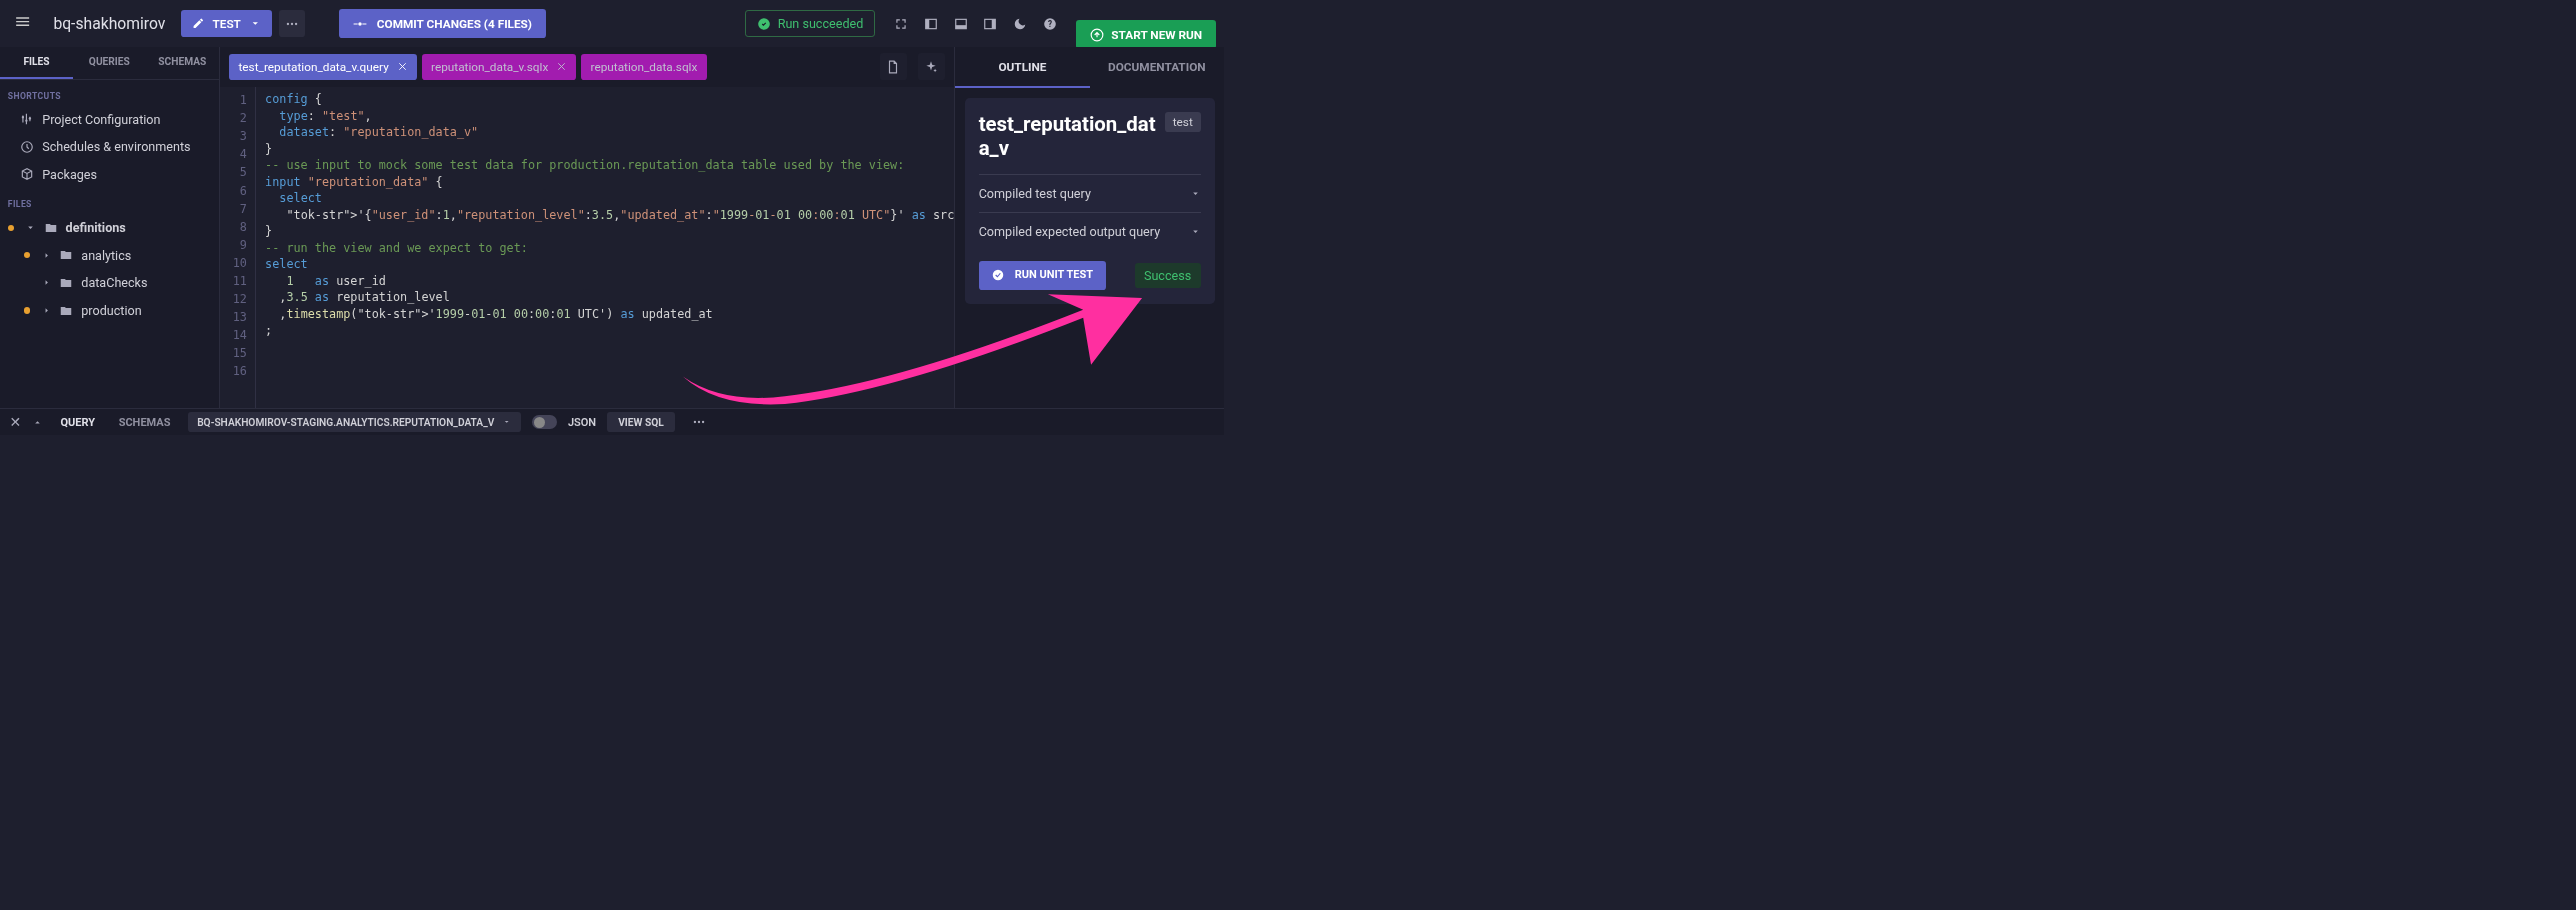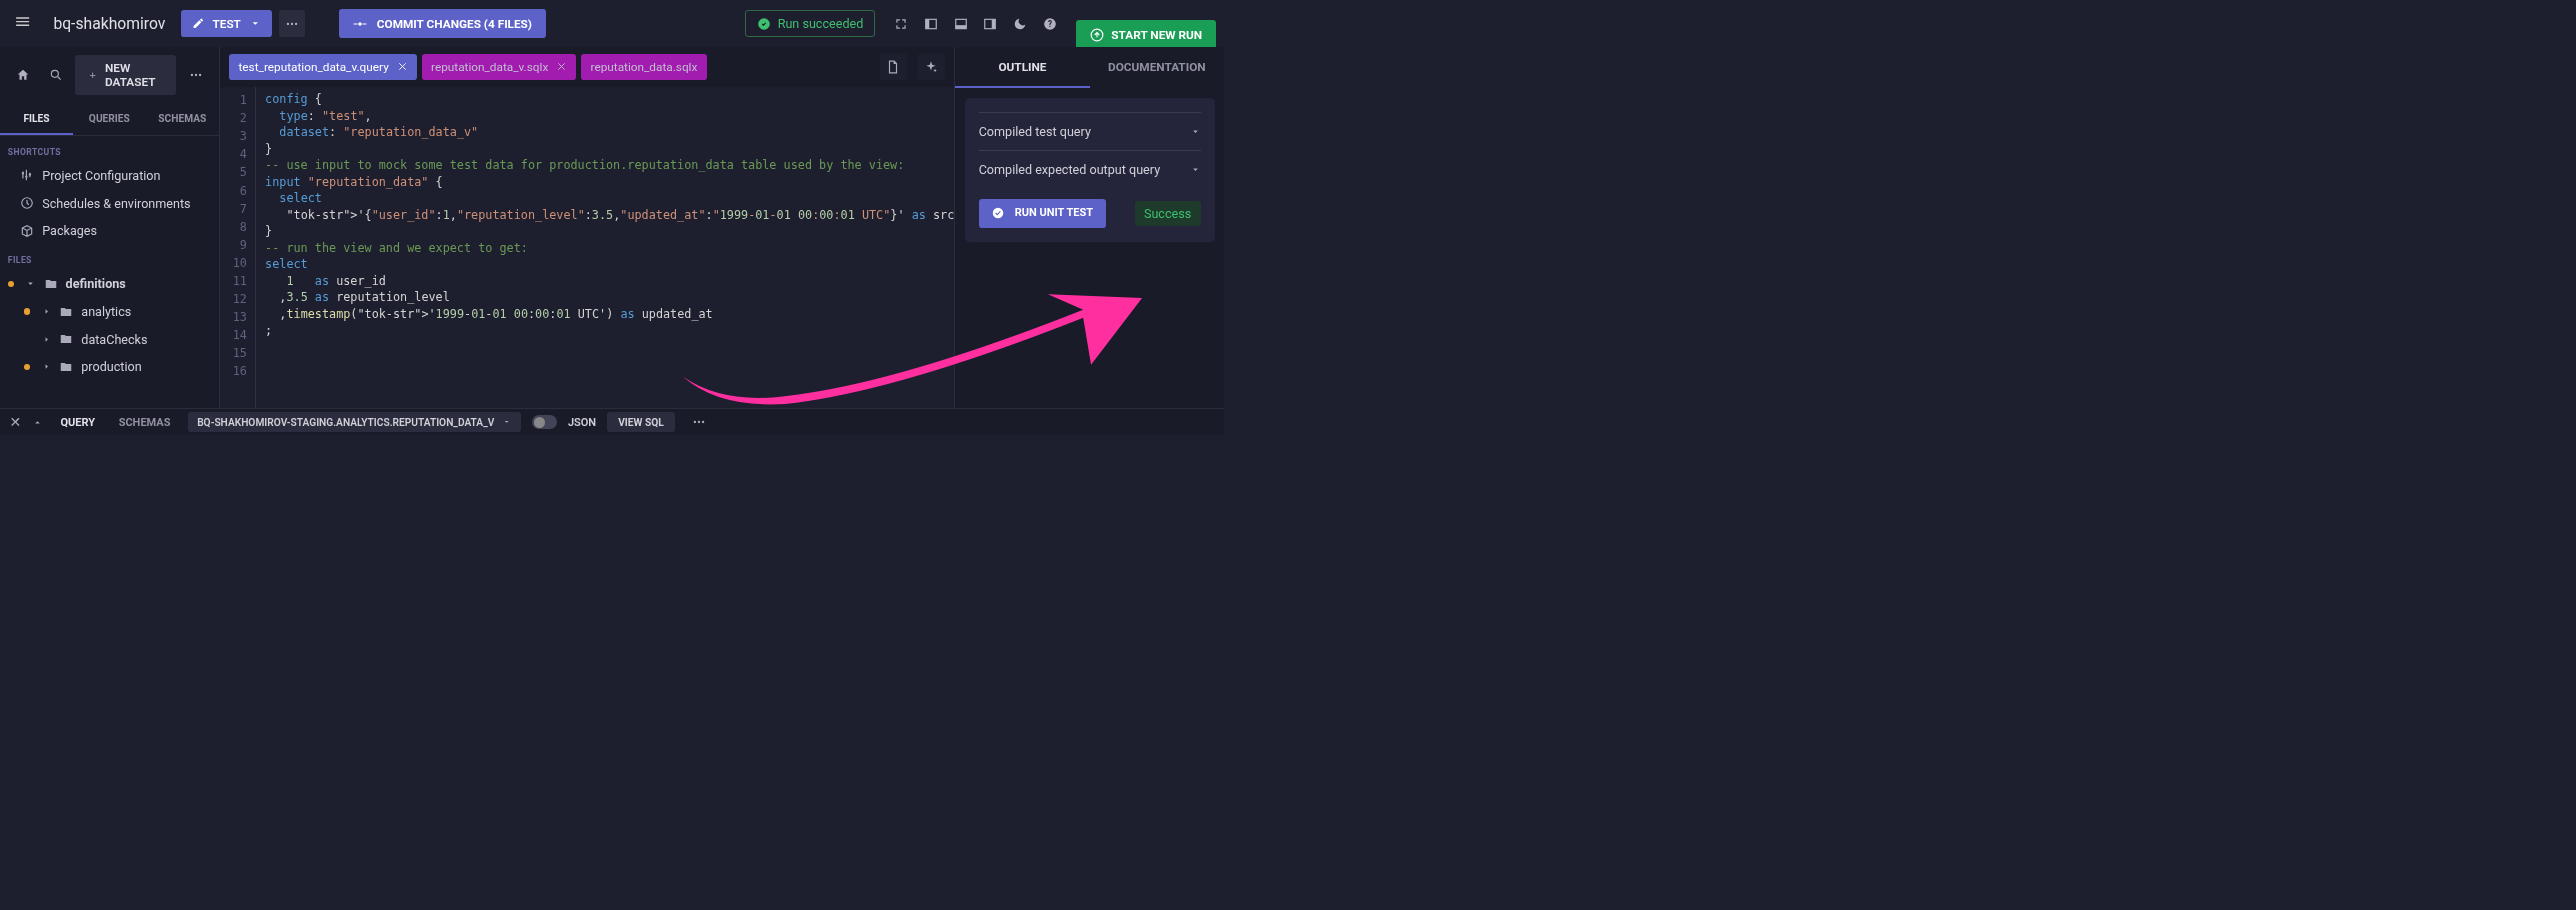--- a/index.html
+++ b/index.html
@@ -284,46 +284,20 @@
         <circle cx="12" cy="12" r="10" fill="none" stroke="#fff" stroke-width="2"></circle>
         <path d="M12 16V8M8 12l4-4 4 4" fill="none" stroke="#fff" stroke-width="2"></path>
       </svg>
     <span>START NEW RUN</span>
   </div>
 </div>
 
 <div class="main">
 
   <div class="sidebar">
-    <div class="sidebar-top">
-      <div class="icon-btn bare">
-          <svg viewBox="0 0 24 24">
-            <path d="M12 3l9 8h-3v9h-4v-6h-4v6H6v-9H3z"></path>
-          </svg>
-        </div>
-      <div class="icon-btn bare">
-          <svg viewBox="0 0 24 24">
-            <circle cx="10" cy="10" r="6" fill="none" stroke="#aab" stroke-width="2"></circle>
-            <path d="M15 15l5 5" stroke="#aab" stroke-width="2"></path>
-          </svg>
-        </div>
-      <div class="new-dataset-btn">
-        <svg viewBox="0 0 24 24" width="12.6" height="12.6" fill="#aab">
-            <path d="M11 5h2v14h-2zM5 11h14v2H5z"></path>
-          </svg>
-        <span>NEW DATASET</span>
-      </div>
-      <div class="icon-btn bare">
-          <svg viewBox="0 0 24 24">
-            <circle cx="5" cy="12" r="2"></circle>
-            <circle cx="12" cy="12" r="2"></circle>
-            <circle cx="19" cy="12" r="2"></circle>
-          </svg>
-        </div>
-    </div>
     <div class="sidebar-tabs">
       <div class="sidebar-tab active">FILES</div>
       <div class="sidebar-tab">QUERIES</div>
       <div class="sidebar-tab">SCHEMAS</div>
     </div>
     <div class="section-label">SHORTCUTS</div>
     <div class="shortcut-item">
       <svg viewBox="0 0 24 24">
           <path d="M4 6h2v12H4zM10 3h2v18h-2zM16 8h2v8h-2z"></path>
           <circle cx="5" cy="9" r="2"></circle>
@@ -438,20 +412,24 @@
       <div class="code" id="code"><div><span class="tok-kw">config</span> {</div><div>  <span class="tok-kw">type</span>: <span class="tok-str">"test"</span>,</div><div>  <span class="tok-kw">dataset</span>: <span class="tok-str">"reputation_data_v"</span></div><div>}</div><div><span class="tok-cmt">-- use input to mock some test data for production.reputation_data table used by the view:</span></div><div><span class="tok-kw">input</span> <span class="tok-str">"reputation_data"</span> {</div><div>  <span class="tok-kw">select</span></div><div>   <span class="&lt;span">"tok-str"</span>&gt;'{<span class="tok-str">"user_id"</span>:<span class="tok-num">1</span>,<span class="tok-str">"reputation_level"</span>:<span class="tok-num">3.5</span>,<span class="tok-str">"updated_at"</span>:<span class="tok-str">"<span class="tok-num">1999</span>-<span class="tok-num">01</span>-<span class="tok-num">01</span> <span class="tok-num">00</span>:<span class="tok-num">00</span>:<span class="tok-num">01</span> UTC"</span>}' <span class="tok-kw">as</span> src</div><div>}</div><div><span class="tok-cmt">-- run the view and we expect to get:</span></div><div><span class="tok-kw">select</span></div><div>   <span class="tok-num">1</span>   <span class="tok-kw">as</span> user_id</div><div>  ,<span class="tok-num">3.5</span> <span class="tok-kw">as</span> reputation_level</div><div>  ,<span class="tok-fn">timestamp</span>(<span class="&lt;span">"tok-str"</span>&gt;'<span class="tok-num">1999</span>-<span class="tok-num">01</span>-<span class="tok-num">01</span> <span class="tok-num">00</span>:<span class="tok-num">00</span>:<span class="tok-num">01</span> UTC') <span class="tok-kw">as</span> updated_at</div><div>;</div><div>&nbsp;</div></div>
     </div>
   </div>
 
   <div class="rpanel">
     <div class="rpanel-tabs">
       <div class="rpanel-tab active">OUTLINE</div>
       <div class="rpanel-tab">DOCUMENTATION</div>
     </div>
     <div class="rpanel-card">
+      <div class="rpanel-title-row">
+        <div class="rpanel-title">test_reputation_data_v</div>
+        <div class="badge-chip">test</div>
+      </div>
       <div class="accordion">
         <span>Compiled test query</span>
         <svg viewBox="0 0 24 24">
             <path d="M7 10l5 5 5-5z"></path>
           </svg>
       </div>
       <div class="accordion">
         <span>Compiled expected output query</span>
         <svg viewBox="0 0 24 24">
             <path d="M7 10l5 5 5-5z"></path>

